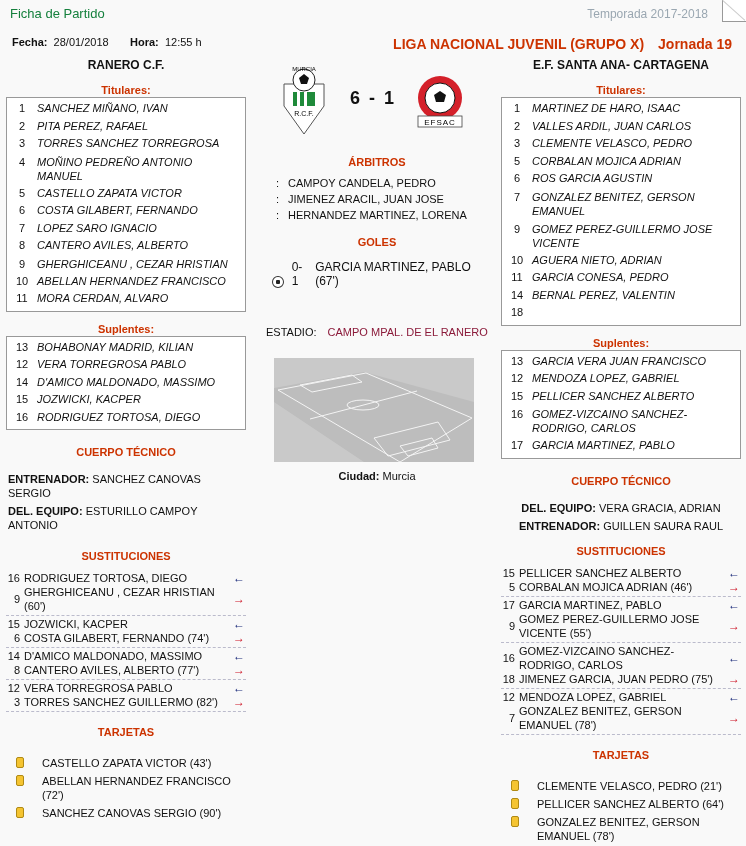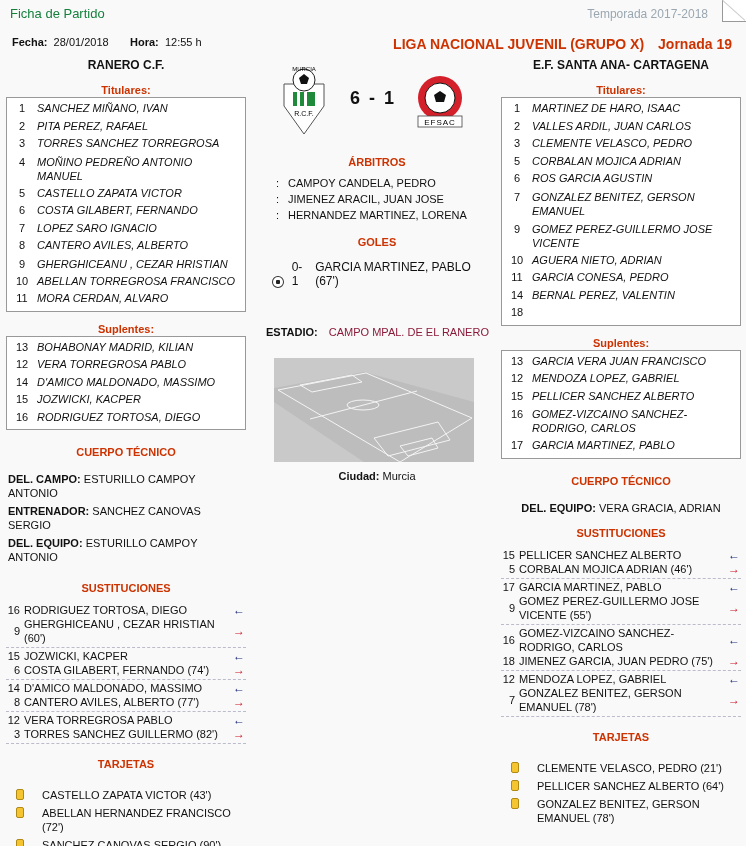--- a/index.html
+++ b/index.html
@@ -36,21 +36,21 @@
   .cards .c { display: flex; font-size: 11px; line-height: 14px; margin-bottom: 4px; }
   .cards .card { width: 8px; height: 11px; background: #f5c431; border: 1px solid #b08a15; border-radius: 2px; margin: 1px 18px 0 10px; flex: none; }
   .center { position: absolute; left: 262px; width: 230px; }
   .logo { position: absolute; }
   .score { position: absolute; left: 350px; top: 88px; font-size: 18px; font-weight: bold; letter-spacing: 2px; }
   .refs .r { display: flex; font-size: 11px; line-height: 16px; }
   .refs .colon { width: 26px; text-align: left; padding-left: 14px; }
   .goal { display: flex; align-items: flex-end; font-size: 12px; }
   .ball { width: 12px; height: 12px; border-radius: 50%; border: 1px solid #333; background: radial-gradient(circle at 50% 50%, #222 0 2px, #fff 2.5px); margin: 0 8px 0 10px; }
   .stadium-lbl { font-size: 11px; }
-  .stadium-lbl b { font-weight: bold; }
+  .stadium-lbl b { font-weight: normal; }
   .stadium-val { color: #8b1a3a; padding-left: 8px; }
   .pitch { position: absolute; left: 274px; top: 358px; width: 200px; height: 104px; background: #cfcfcf; overflow: hidden; }
 </style>
 </head>
 <body>
 
 <div>
   <div class="hdr-title">Ficha de Partido</div>
   <div class="season">Temporada 2017-2018</div>
   <div class="corner"></div>
@@ -101,21 +101,21 @@
       <div class="row">
         <span class="num">8</span>
         <span class="nm">CANTERO AVILES, ALBERTO</span>
       </div>
       <div class="row wrap">
         <span class="num">9</span>
         <span class="nm">GHERGHICEANU , CEZAR HRISTIAN</span>
       </div>
       <div class="row">
         <span class="num">10</span>
-        <span class="nm">ABELLAN TORREGROSA FRANCISCO</span>
+        <span class="nm">ABELLAN HERNANDEZ FRANCISCO</span>
       </div>
       <div class="row">
         <span class="num">11</span>
         <span class="nm">MORA CERDAN, ALVARO</span>
       </div>
     </div>
   <div class="sec-label" style="margin-top:11px;margin-bottom:1px;">Suplentes:</div>
   <div class="roster" id="home-sup">
       <div class="row">
         <span class="num">13</span>
@@ -133,21 +133,20 @@
         <span class="num">15</span>
         <span class="nm">JOZWICKI, KACPER</span>
       </div>
       <div class="row">
         <span class="num">16</span>
         <span class="nm">RODRIGUEZ TORTOSA, DIEGO</span>
       </div>
     </div>
   <div class="sec-label" style="margin-top:16px;margin-bottom:14px;">CUERPO TÉCNICO</div>
   <div class="staff" id="home-staff" style="padding-left:2px;">
-      <p><b>DEL. CAMPO:</b> <span>ESTURILLO CAMPOY ANTONIO</span></p>
       <p><b>ENTRENADOR:</b> <span>SANCHEZ CANOVAS SERGIO</span></p>
       <p><b>DEL. EQUIPO:</b> <span>ESTURILLO CAMPOY ANTONIO</span></p>
     </div>
   <div class="sec-label" style="margin-top:18px;margin-bottom:8px;">SUSTITUCIONES</div>
   <div class="subs" id="home-subs">
       <div class="pair">
         <div class="line">
           <span class="n">16</span>
           <span class="t">RODRIGUEZ TORTOSA, DIEGO</span>
           <span class="arr in">←</span>
@@ -355,20 +354,21 @@
         <span class="nm">GOMEZ-VIZCAINO SANCHEZ-RODRIGO, CARLOS</span>
       </div>
       <div class="row">
         <span class="num">17</span>
         <span class="nm">GARCIA MARTINEZ, PABLO</span>
       </div>
     </div>
   <div class="sec-label" style="margin-top:16px;margin-bottom:14px;">CUERPO TÉCNICO</div>
   <div class="staff" id="away-staff" style="text-align:center;">
       <p><b>DEL. EQUIPO:</b> <span>VERA GRACIA, ADRIAN</span></p>
+      <p><b>ENTRENADOR:</b> <span>GUILLEN SAURA RAUL</span></p>
     </div>
   <div class="sec-label" style="margin-top:12px;margin-bottom:8px;">SUSTITUCIONES</div>
   <div class="subs" id="away-subs">
       <div class="pair">
         <div class="line">
           <span class="n">15</span>
           <span class="t">PELLICER SANCHEZ ALBERTO</span>
           <span class="arr in">←</span>
         </div>
         <div class="line">

